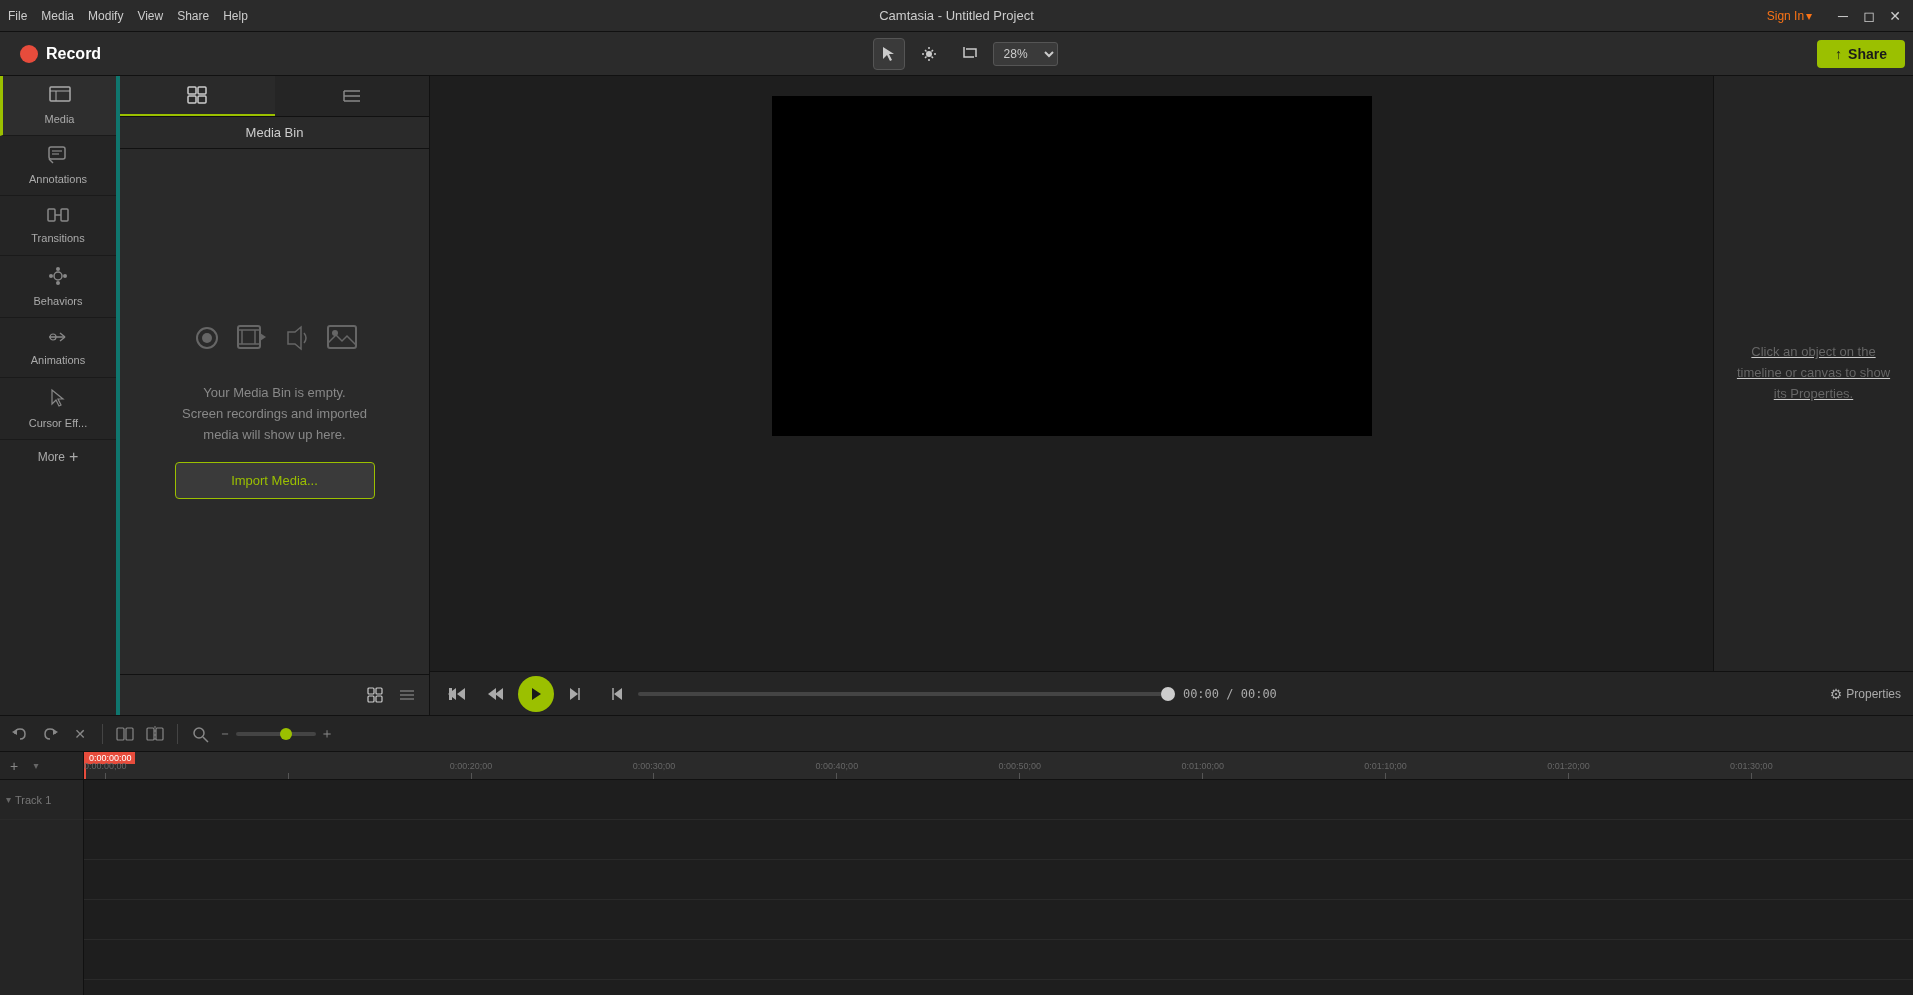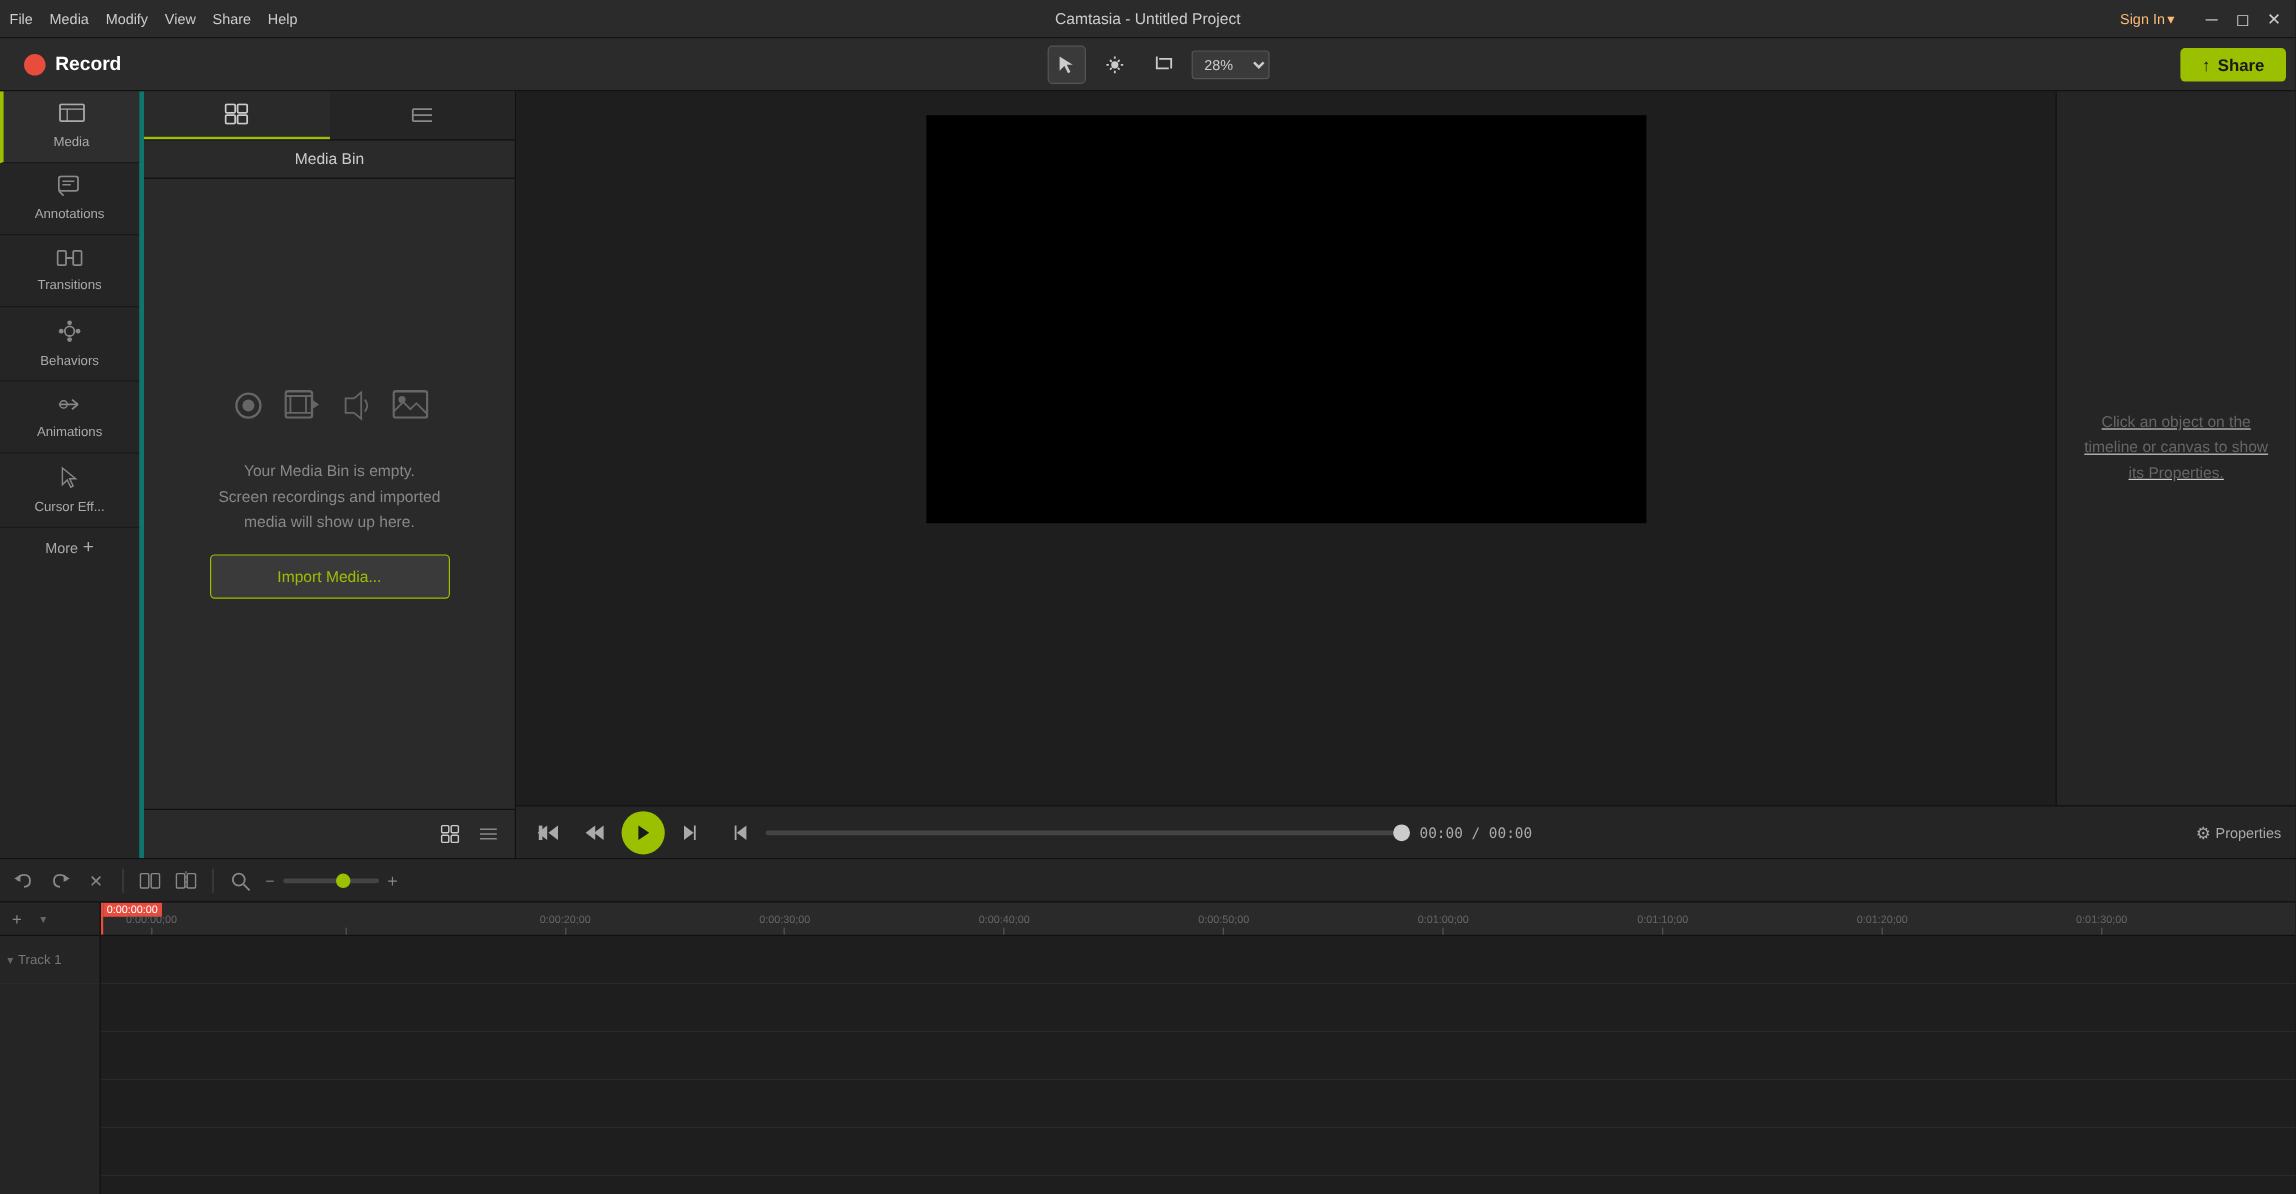--- a/index.html
+++ b/index.html
@@ -46,21 +46,21 @@
       color: #ccc;
       cursor: pointer;
     }
     .title-bar-right {
       display: flex;
       align-items: center;
       gap: 6px;
     }
     .sign-in-btn {
       font-size: 12px;
-      color: #fdba74;
+      color: #f97316;
       cursor: pointer;
       display: flex;
       align-items: center;
       gap: 2px;
     }
     .win-btn {
       width: 20px;
       height: 20px;
       display: flex;
       align-items: center;
@@ -905,21 +905,21 @@
 
     <div class="timeline-content">
 
       <div class="timeline-ruler">
 
         <div class="playhead-indicator">
           <div class="timeline-playhead-time">0:00:00:00</div>
         </div>
 
         <div id="ruler-marks-container" style="position:relative; width:100%; height:100%;">
-            <div class="ruler-mark" style="left: 0%; margin-left: 21px;">
+            <div class="ruler-mark" style="left: 0%;">
               <span class="ruler-label">0:00:00;00</span>
               <div class="ruler-line"></div>
             </div>
             <div class="ruler-mark" style="left: 10%; gap: 21px;">
               <span class="ruler-label">0:00:10;00</span>
               <div class="ruler-line"></div>
             </div>
             <div class="ruler-mark" style="left: 20%;">
               <span class="ruler-label">0:00:20;00</span>
               <div class="ruler-line"></div>

